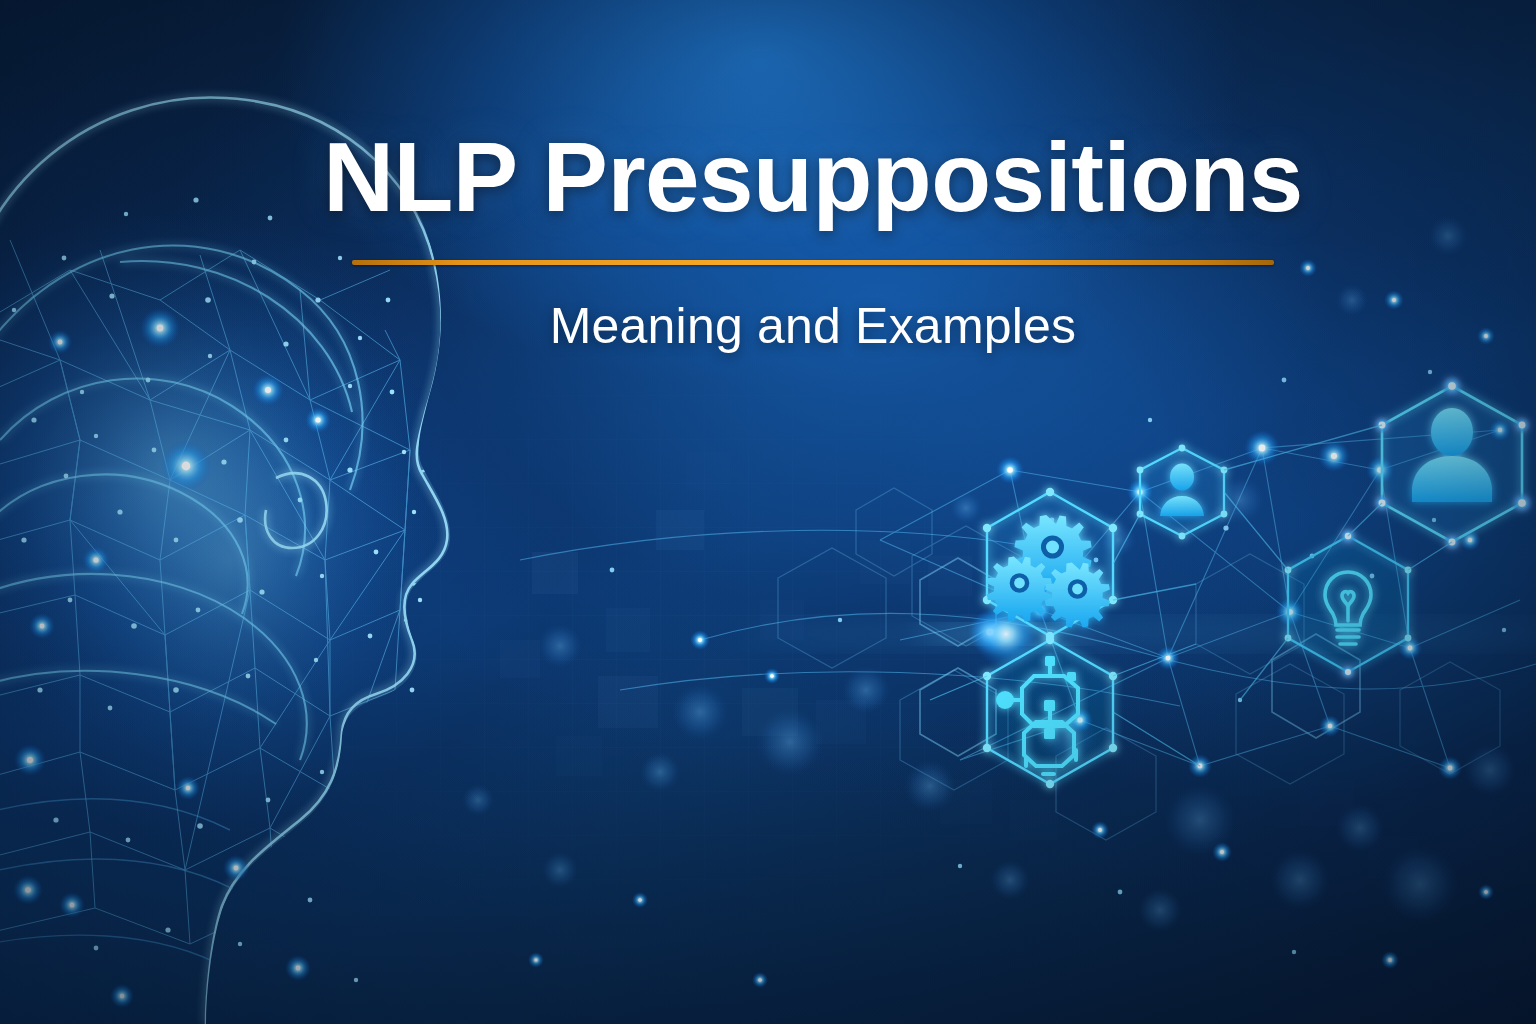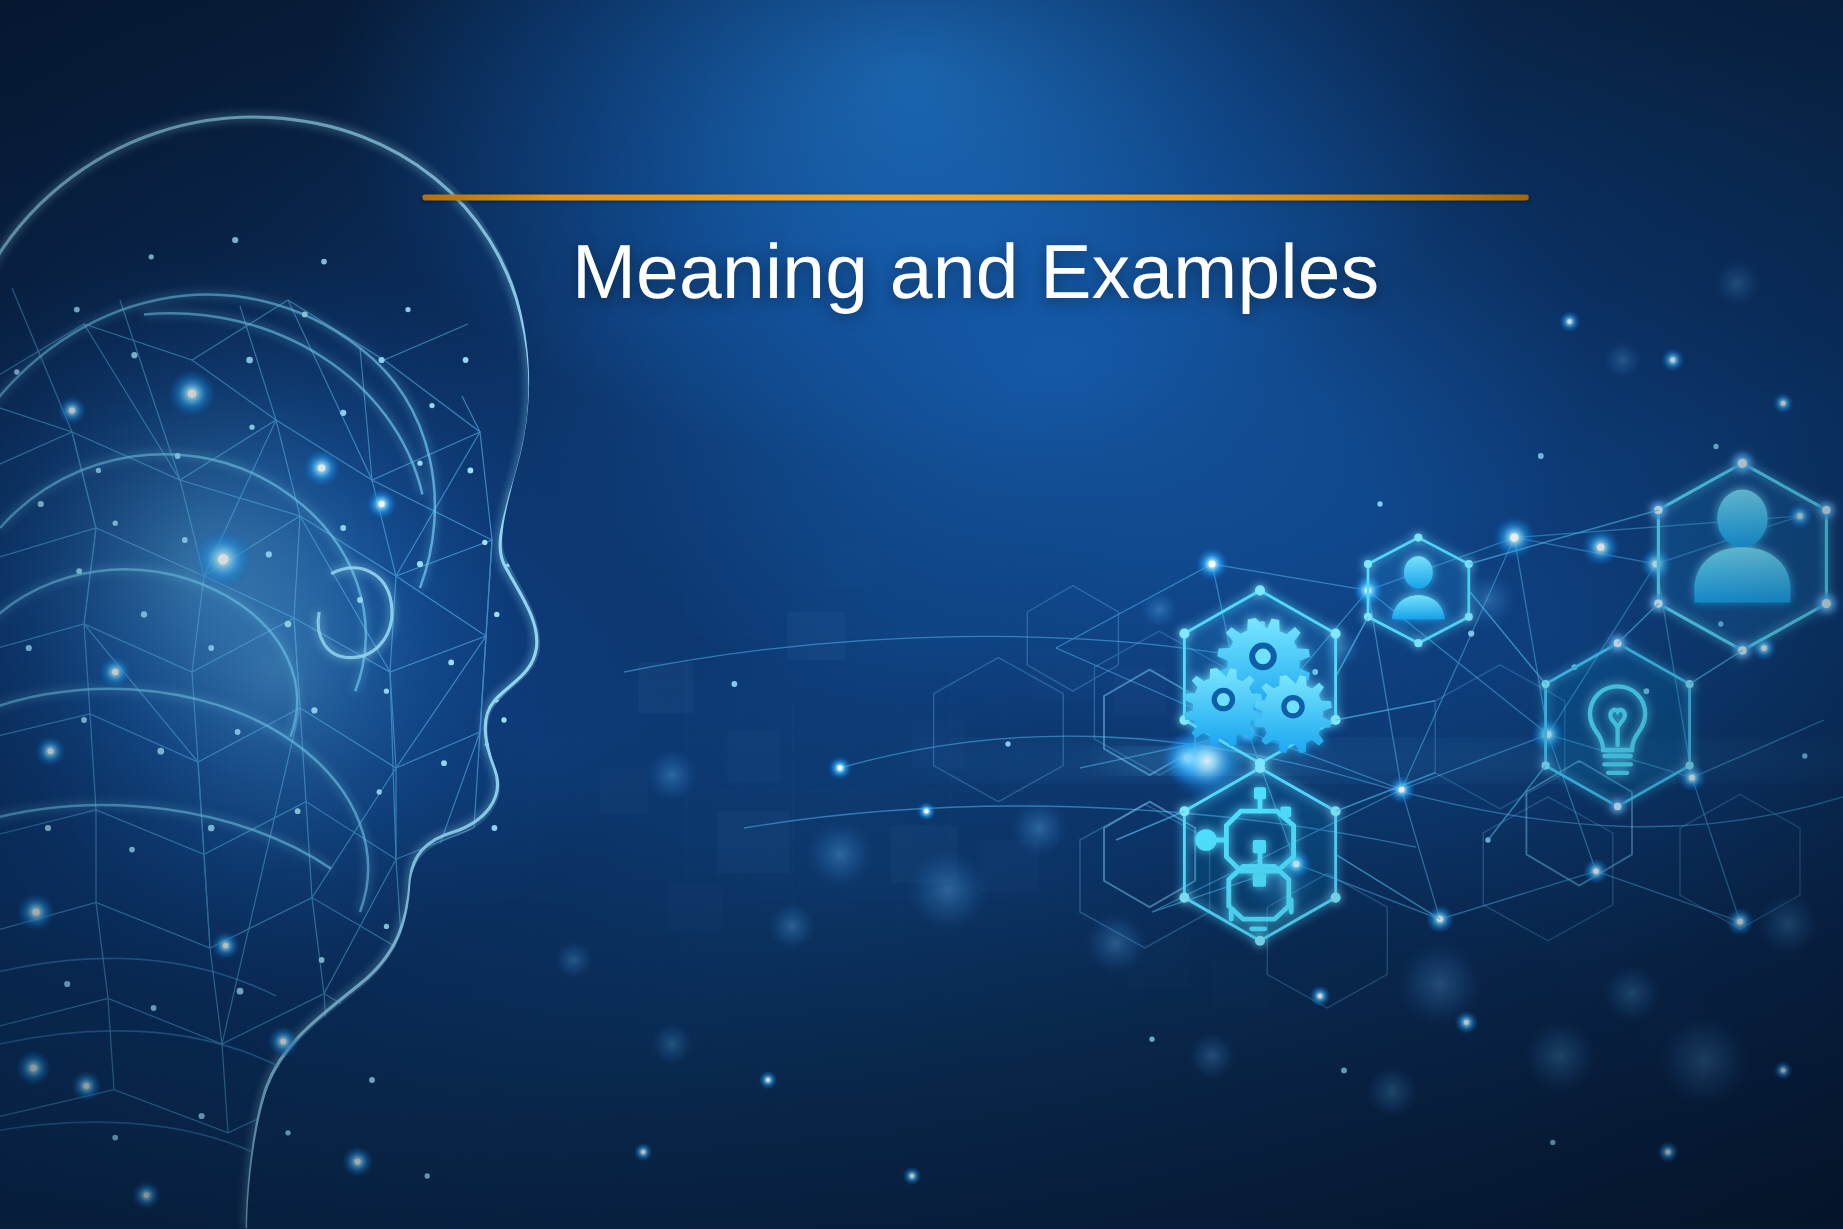--- a/index.html
+++ b/index.html
@@ -48,21 +48,21 @@
     padding-left:90px;
   }
   .rule-wrap { width:1536px; padding-left:90px; }
   .rule {
     width:922px; height:5px; margin:34px auto 0;
     background:linear-gradient(90deg,#b4700c 0%,#e5941a 12%,#f6a826 42%,#efa024 68%,#c47d12 92%,#a46709 100%);
     border-radius:2px;
     box-shadow:0 1px 3px rgba(0,0,0,.45);
   }
   .subtitle {
-    margin-top:22px; font-size:64px; font-weight:400; color:#ffffff;
+    margin-top:32px; font-size:50px; font-weight:400; color:#ffffff;
     letter-spacing:.2px; padding-left:90px;
     text-shadow:0 3px 12px rgba(0,0,0,.40);
   }
 </style>
 </head>
 <body>
 
 <div id="stage">
 
   <div class="layer mosaic"></div>
@@ -646,19 +646,20 @@
       <path d="M1382,503 L1348,536"></path>
       <path d="M1288,638 L1240,700"></path>
     </g>
 
     <ellipse cx="1160" cy="634" rx="420" ry="16" fill="#5ac3ff" opacity=".10" filter="url(#blur14)"></ellipse>
   </svg>
 
   <div class="layer vign"></div>
 
   <div class="text-block">
+    <div class="title">NLP Presuppositions</div>
     <div class="rule-wrap">
       <div class="rule"></div>
     </div>
     <div class="subtitle">Meaning and Examples</div>
   </div>
 
 </div>
 
 </body></html>

